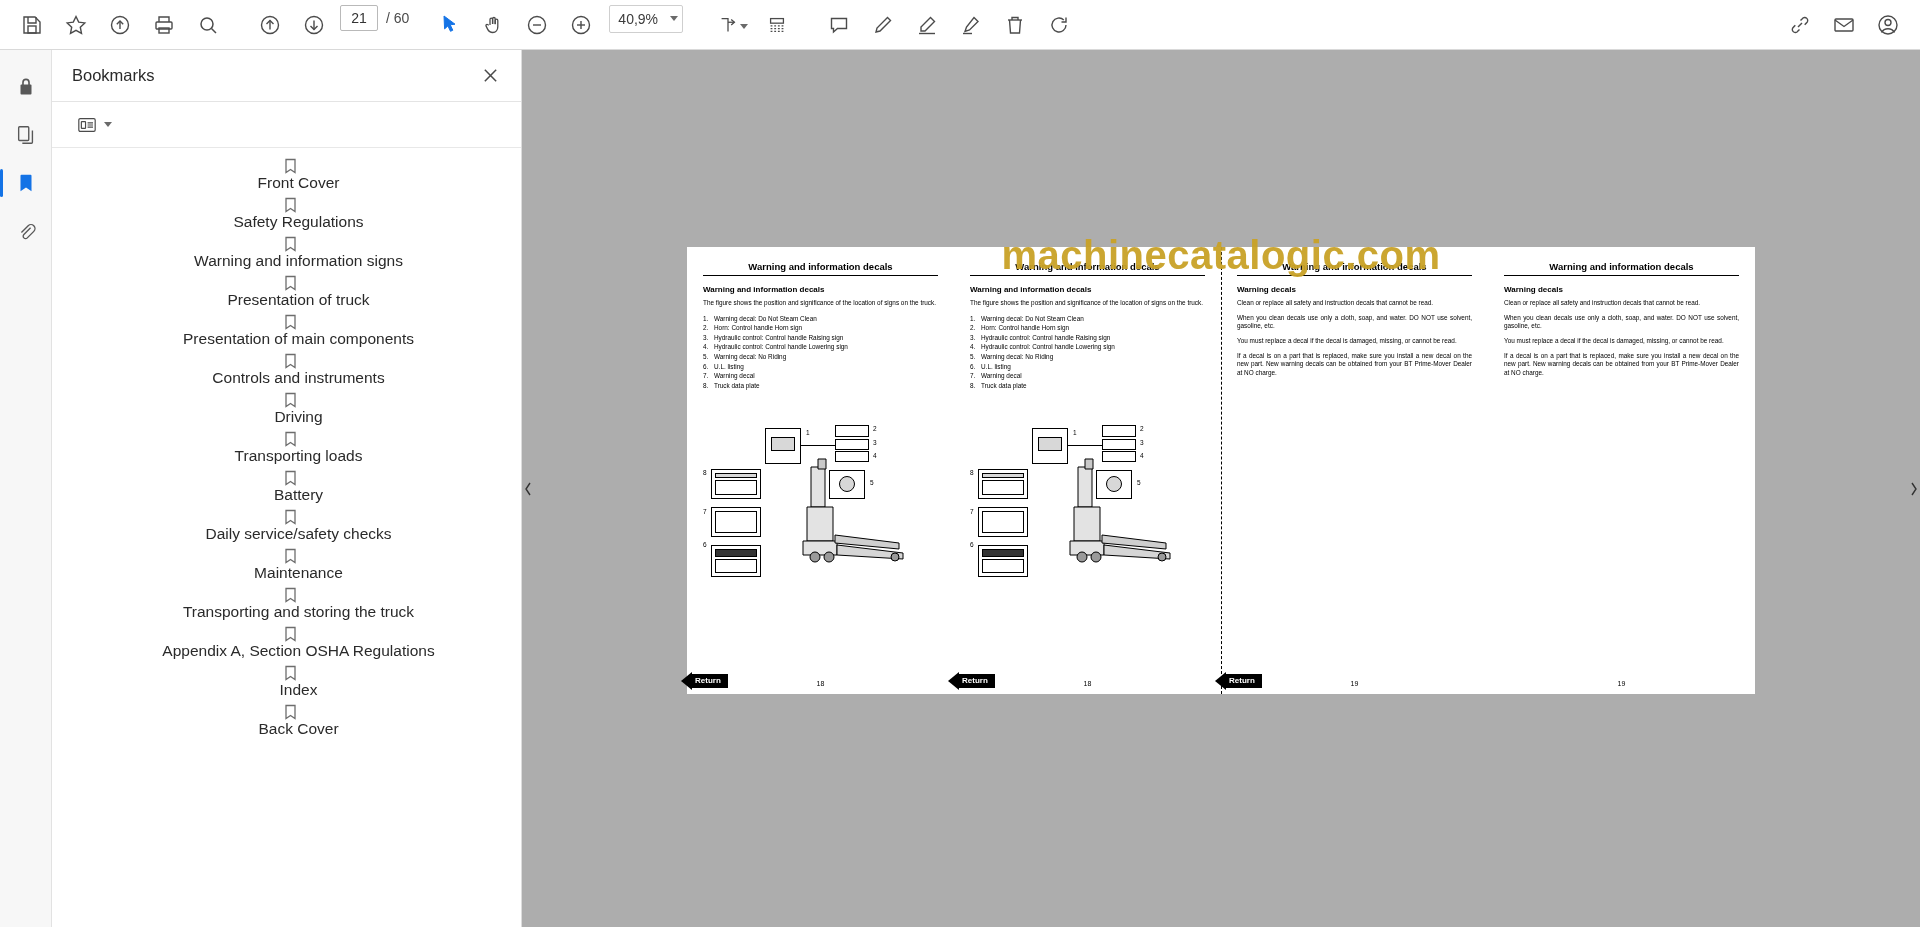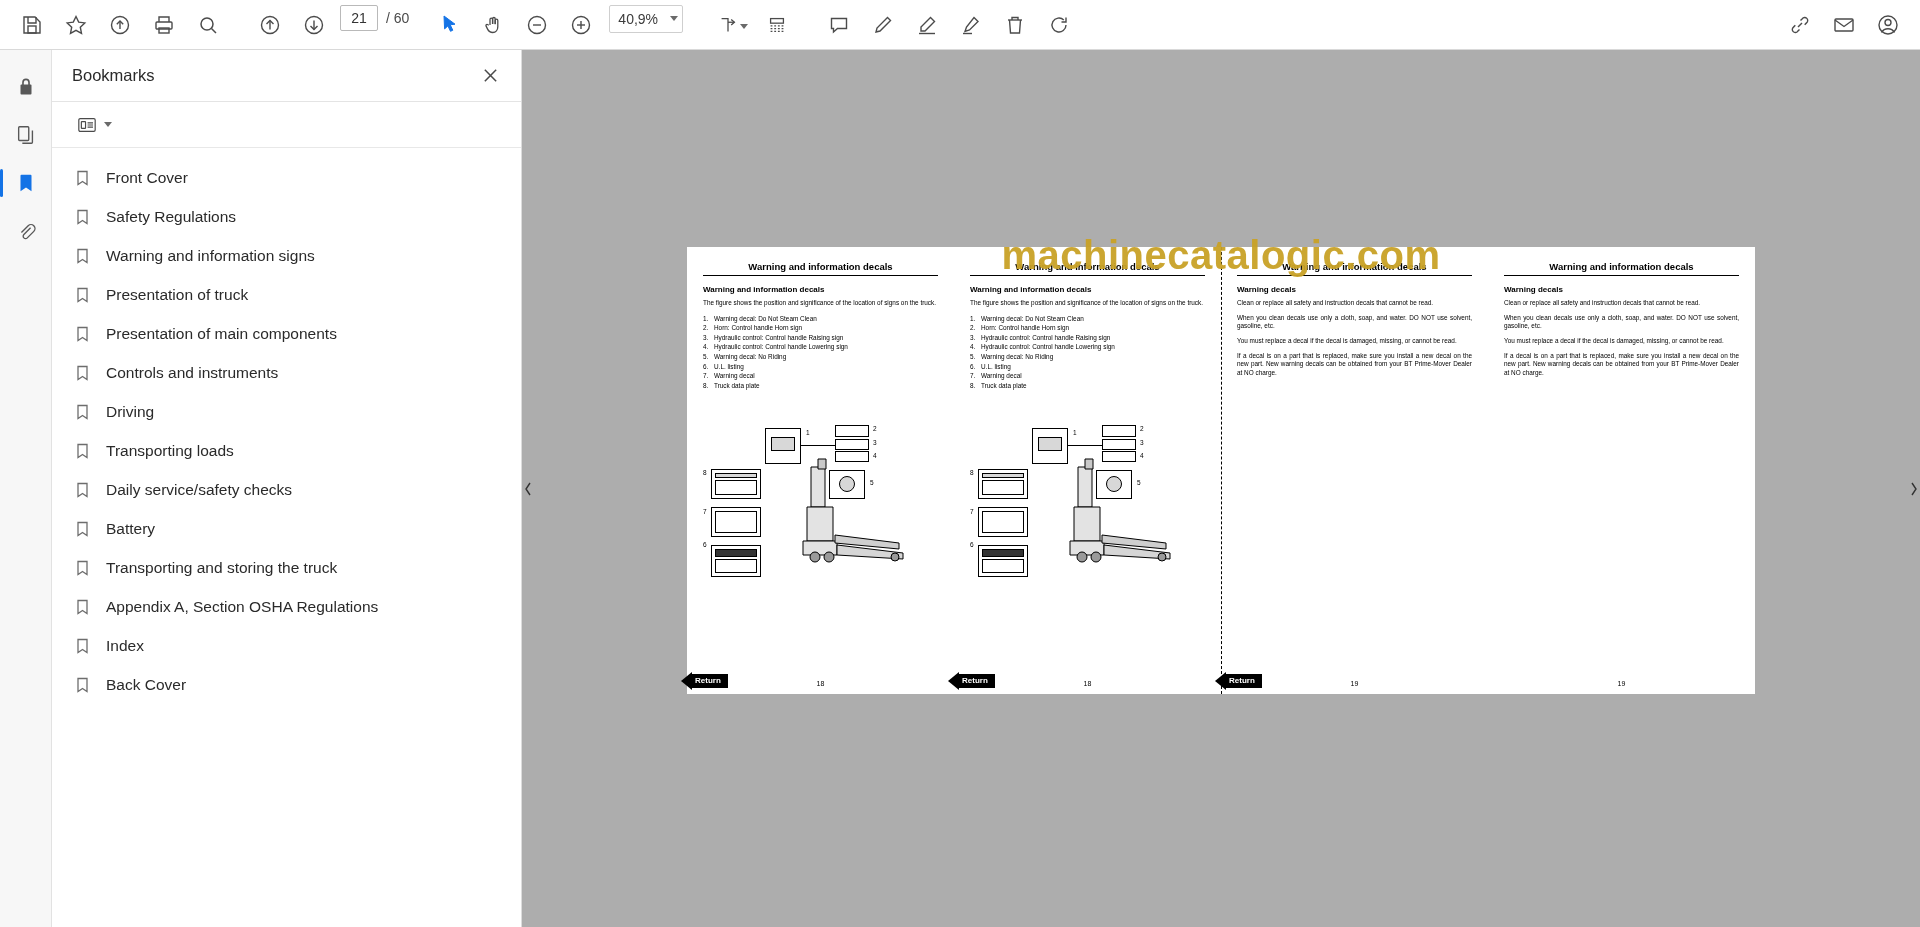--- a/index.html
+++ b/index.html
@@ -169,20 +169,21 @@
     overflow: hidden;
     padding-top: 10px;
   }
   .bm-item {
     display: flex; align-items: center;
     height: 39px;
     padding-left: 24px;
     cursor: pointer;
     color: #2a2a2a;
     font-size: 15.5px;
+    flex-direction: column;
   }
   .bm-ico {
     width: 22px; min-width: 22px;
     display: flex; align-items: center; justify-content: flex-start;
     color: #6d6d6d;
     margin-right: 8px;
   }
 
   
   .viewer {
@@ -635,29 +636,37 @@
               </svg>
           </span>
           <span>Transporting loads</span>
         </div>
         <div class="bm-item">
           <span class="bm-ico">
             <svg width="13" height="16" viewBox="0 0 13 16" fill="none" stroke="currentColor" stroke-width="1.3">
                 <path d="M2 1.5h9v13l-4.5-3-4.5 3z"></path>
               </svg>
           </span>
+          <span>Battery</span>
+        </div>
+        <div class="bm-item">
+          <span class="bm-ico">
+            <svg width="13" height="16" viewBox="0 0 13 16" fill="none" stroke="currentColor" stroke-width="1.3">
+                <path d="M2 1.5h9v13l-4.5-3-4.5 3z"></path>
+              </svg>
+          </span>
           <span>Daily service/safety checks</span>
         </div>
         <div class="bm-item">
           <span class="bm-ico">
             <svg width="13" height="16" viewBox="0 0 13 16" fill="none" stroke="currentColor" stroke-width="1.3">
                 <path d="M2 1.5h9v13l-4.5-3-4.5 3z"></path>
               </svg>
           </span>
-          <span>Battery</span>
+          <span>Maintenance</span>
         </div>
         <div class="bm-item">
           <span class="bm-ico">
             <svg width="13" height="16" viewBox="0 0 13 16" fill="none" stroke="currentColor" stroke-width="1.3">
                 <path d="M2 1.5h9v13l-4.5-3-4.5 3z"></path>
               </svg>
           </span>
           <span>Transporting and storing the truck</span>
         </div>
         <div class="bm-item">

